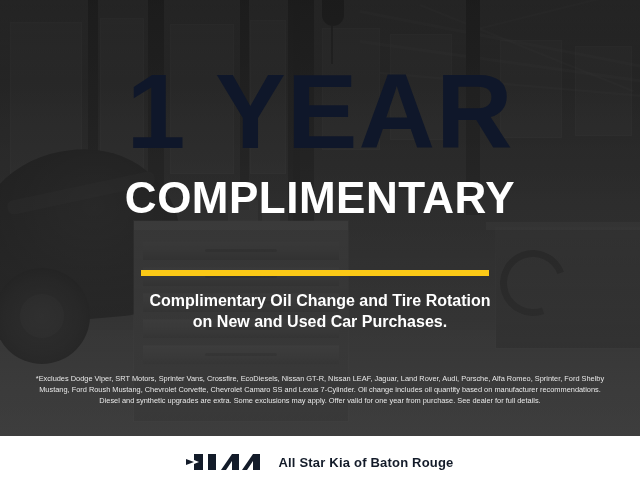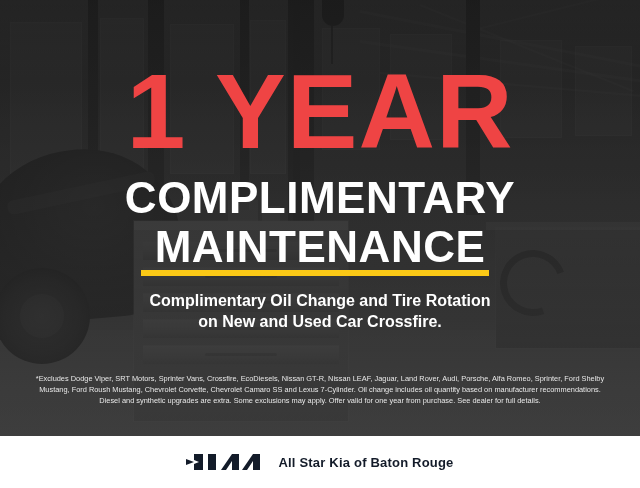--- a/index.html
+++ b/index.html
@@ -229,21 +229,21 @@
   }
 
   .headline-year {
     position: absolute;
     left: 0; right: 0;
     top: 58px;
     font-size: 106px;
     line-height: 1;
     font-weight: bold;
     letter-spacing: 1px;
-    color: #ef4444;
+    color: #0f172a;
   }
 
   .headline-sub {
     position: absolute;
     left: 0; right: 0;
     top: 173px;
     font-size: 44px;
     line-height: 1.12;
     font-weight: bold;
     letter-spacing: 0.5px;
@@ -363,28 +363,27 @@
     <div class="tint"></div>
     <div class="tint-2"></div>
   </div>
 
   <div class="copy">
 
     <div class="headline-year">1 YEAR</div>
 
     <div class="headline-sub">
       <span class="l1">COMPLIMENTARY</span>
-      <span class="l2">MAINTENANCE</span>
     </div>
 
     <div class="divider"></div>
 
     <div class="subcopy">
       <span class="l1">Complimentary Oil Change and Tire Rotation</span>
-      <span class="l2">on New and Used Car Crossfire.</span>
+      <span class="l2">on New and Used Car Purchases.</span>
     </div>
 
     <div class="disclaimer">
       <span>*Excludes Dodge Viper, SRT Motors, Sprinter Vans, Crossfire, EcoDiesels, Nissan GT-R, Nissan LEAF, Jaguar, Land Rover, Audi, Porsche, Alfa Romeo, Sprinter, Ford Shelby</span>
       <span>Mustang, Ford Roush Mustang, Chevrolet Corvette, Chevrolet Camaro SS and Lexus 7-Cylinder. Oil change includes oil quantity based on manufacturer recommendations.</span>
       <span>Diesel and synthetic upgrades are extra. Some exclusions may apply. Offer valid for one year from purchase. See dealer for full details.</span>
     </div>
 
   </div>
 

